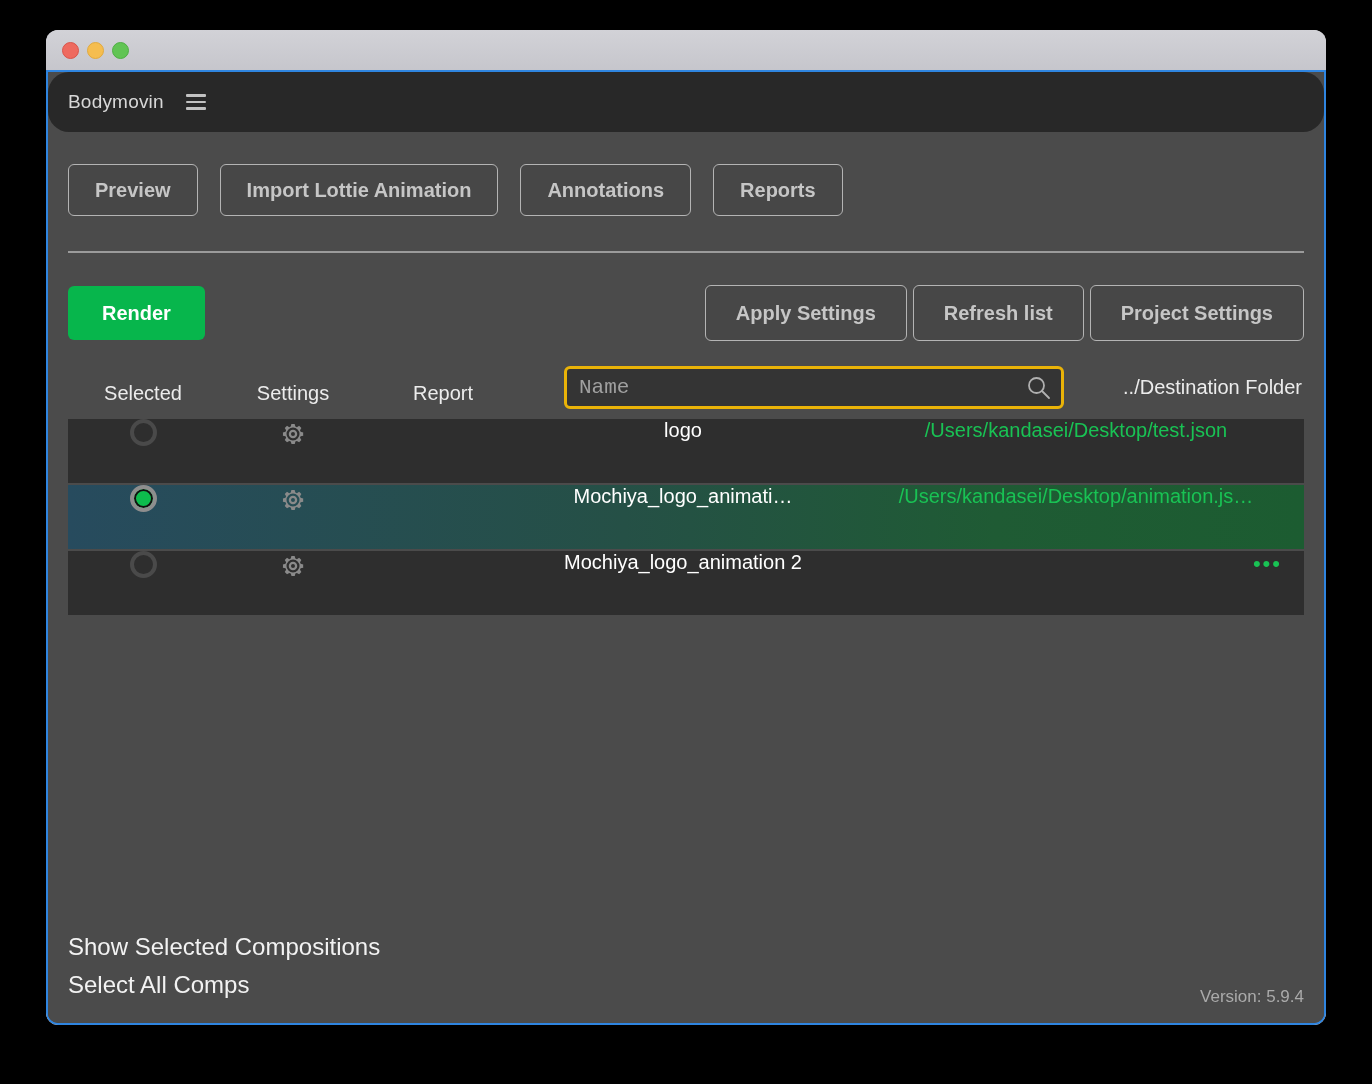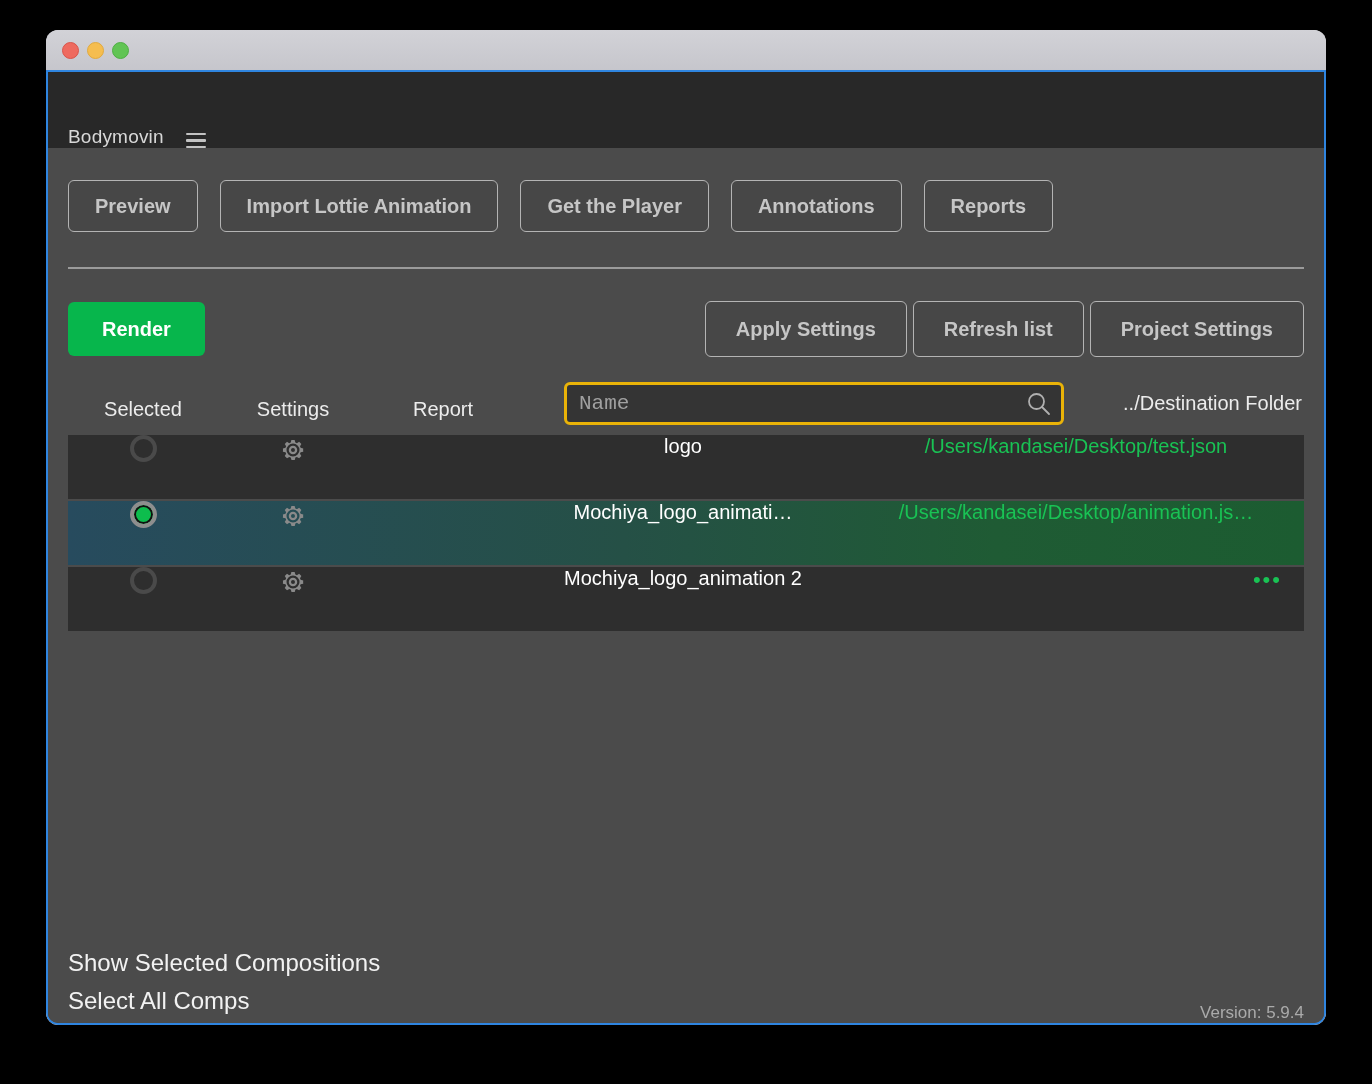--- a/index.html
+++ b/index.html
@@ -64,27 +64,28 @@
     height: 955px;
     box-sizing: border-box;
     border: 2px solid #2f85e0;
     border-top-width: 2px;
     border-radius: 0 0 12px 12px;
     background: #4b4b4b;
     overflow: hidden;
   }
 
   .panel-header {
-    height: 76px;
+    height: 60px;
     background: #282828;
     display: flex;
-    align-items: flex-end;
+    align-items: center;
     padding-left: 20px;
     box-sizing: border-box;
     gap: 22px;
+    border-radius: 21px;
   }
   .panel-title {
     color: #d8d8d8;
     font-size: 19px;
     letter-spacing: 0.2px;
   }
   .hamburger {
     display: flex;
     flex-direction: column;
     justify-content: center;
@@ -331,21 +332,20 @@
             <span></span>
             <span></span>
         </span>
       </div>
 
       <div class="panel-body">
 
         <div class="btn-row">
           <button class="btn">Preview</button>
           <button class="btn">Import Lottie Animation</button>
-          <button class="btn">Get the Player</button>
           <button class="btn">Annotations</button>
           <button class="btn">Reports</button>
         </div>
 
         <div class="divider"></div>
 
         <div class="btn-row2">
           <button class="btn-render">Render</button>
           <div class="row2-right">
             <button class="btn-lg">Apply Settings</button>

